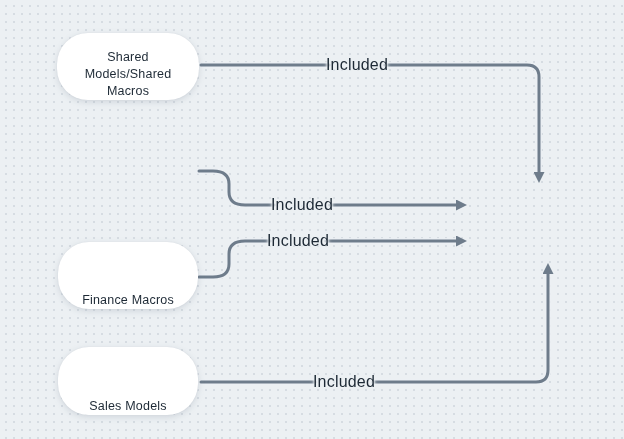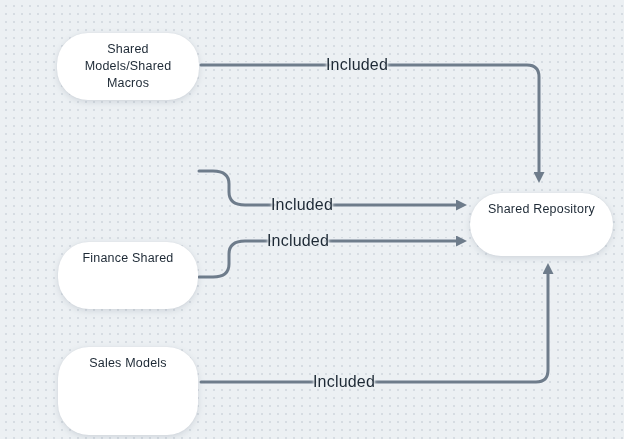--- a/index.html
+++ b/index.html
@@ -39,24 +39,24 @@
     fill: var(--c-edge, #6e7c8b);
     stroke: none;
   }
   .node {
     position: absolute;
     box-sizing: border-box;
     background: var(--c-node-fill, #ffffff);
     border-radius: 31px;
     box-shadow: 0 2px 6px rgba(110, 124, 139, 0.22), 0 0 1px rgba(110, 124, 139, 0.18);
     display: flex;
-    align-items: flex-start;
+    align-items: flex-end;
     justify-content: center;
     text-align: center;
-    padding: 8px 16px;
+    padding: 0 16px;
   }
   .node-label {
     color: var(--c-node-text, #1d2935);
     font-size: 12.5px;
     line-height: 17px;
     font-weight: 500;
     letter-spacing: 0.2px;
     white-space: pre-line;
   }
   .edge-label {
@@ -116,30 +116,27 @@
   </svg>
 
   <div class="node" style="left:57px; top:33px; width:142px; height:67px;">
     <span class="node-label">Shared
 Models/Shared
 Macros</span>
   </div>
 
 
   <div class="node" style="left:58px; top:242px; width:140px; height:67px;">
-    <span class="node-label">Finance Shared</span>
+    <span class="node-label">Finance Macros</span>
   </div>
 
-  <div class="node" style="left:58px; top:347px; width:140px; height:88px;">
+  <div class="node" style="left:58px; top:347px; width:140px; height:68px;">
     <span class="node-label">Sales Models</span>
   </div>
 
-  <div class="node" style="left:470px; top:193px; width:143px; height:63px;">
-    <span class="node-label">Shared Repository</span>
-  </div>
 
   <div class="edge-label" style="left:357px; top:65px;">Included</div>
 
   <div class="edge-label" style="left:302px; top:205px;">Included</div>
 
   <div class="edge-label" style="left:298px; top:241px;">Included</div>
 
   <div class="edge-label" style="left:344px; top:382px;">Included</div>
 
 </div>

